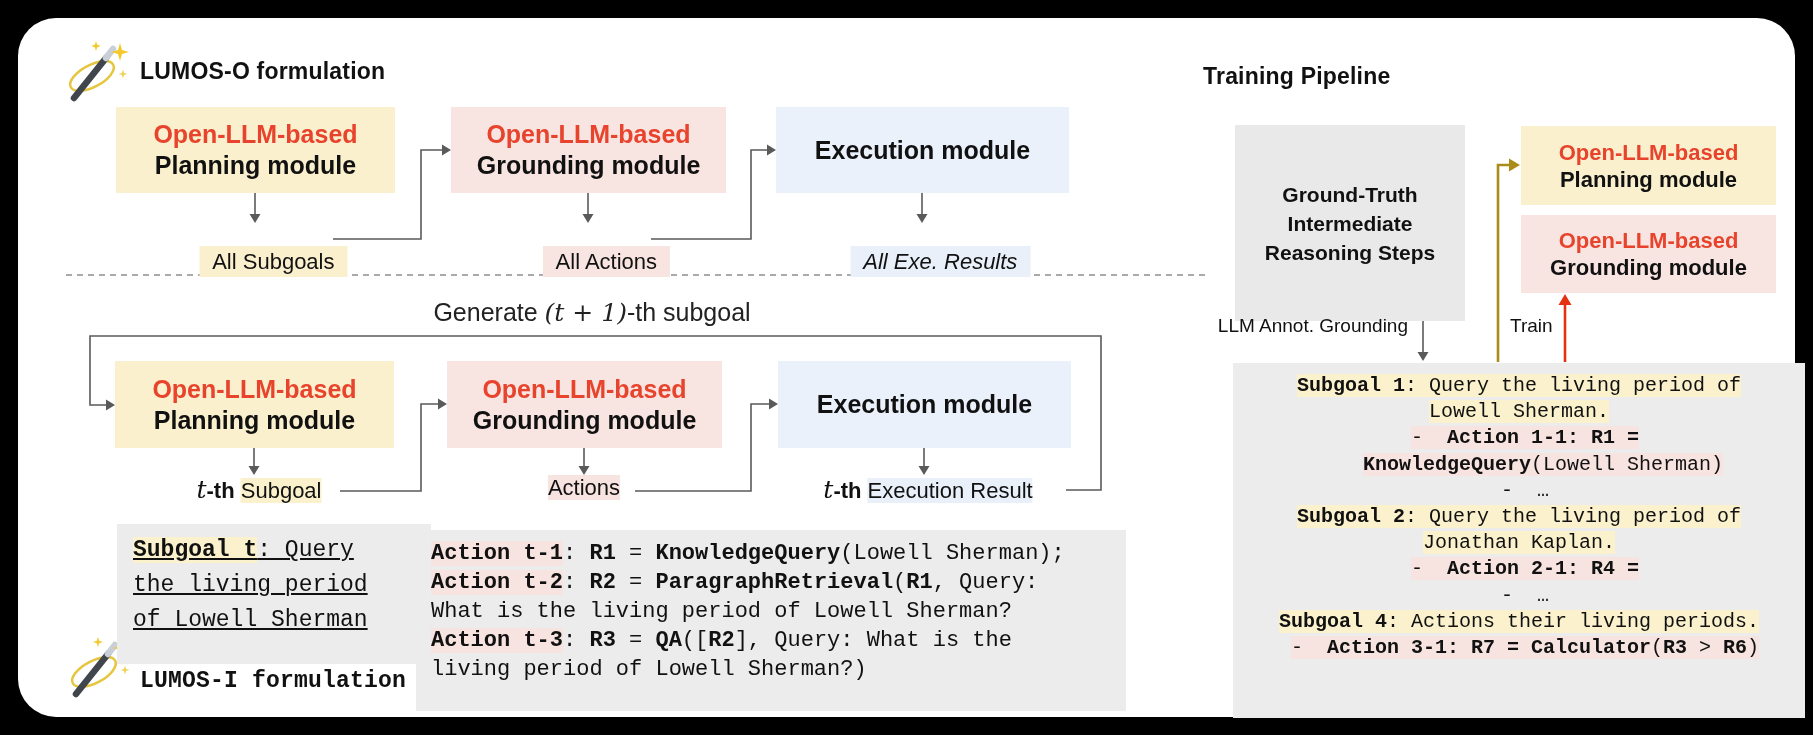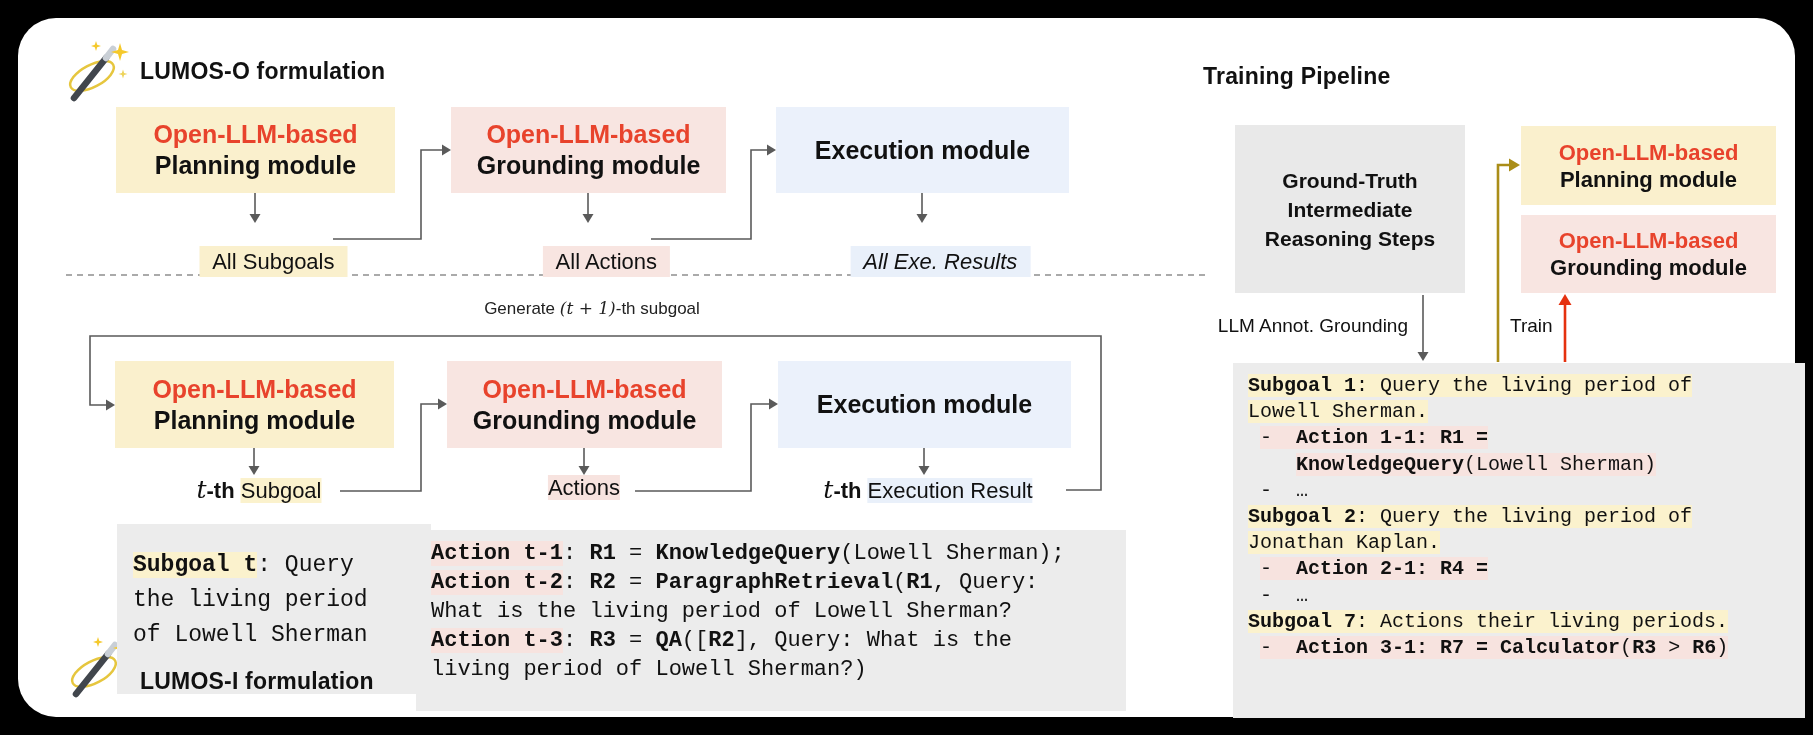--- a/index.html
+++ b/index.html
@@ -26,31 +26,31 @@
   .gt-line { font-size:21px; line-height:29px; font-weight:bold; }
 
   
   .olabel { position:absolute; transform:translateX(-50%); font-size:22px; white-space:pre; }
   .hl { padding:3px 13px; }
   .hl-y { background:#faf0cd; }
   .hl-p { background:#f8e5e1; }
   .hl-b { background:#e9f0fa; }
   .olabel .sg-it { font-size:25px; }
 
-  .gen-label { position:absolute; transform:translateX(-50%); font-size:17px; white-space:pre; color:#222; }
+  .gen-label { position:absolute; transform:translateX(-50%); font-size:25px; white-space:pre; color:#222; }
 
   
   .codebox { position:absolute; background:#ececec; font-family:"Liberation Mono", monospace; color:#111; }
   .cline { white-space:pre; }
-  #subgoal-box { padding:24px 16px; font-size:23px; }
+  #subgoal-box { padding:9px 16px; font-size:23px;text-decoration:underline; }
   #subgoal-box .cline { line-height:35px; }
   #action-box { padding:9px 15px; font-size:22px; }
   #action-box .cline { line-height:29px; }
   #ann-box { padding:10px 15px; font-size:20px; }
-  #ann-box .cline { line-height:26.2px; }
+  #ann-box .cline { line-height:26.2px;text-align:center; }
 
   
   .sg-b { font-weight:bold; }
   .sg-hy { background:#fbf2cd; }
   .sg-hp { background:#f7e3df; }
   .sg-hb { background:#e9f0fa; }
   .sg-it { font-family:"DejaVu Serif", serif; font-style:italic; }
 
   .small-label { position:absolute; font-size:19px; color:#111; }
 </style>
@@ -167,25 +167,25 @@
     </div>
 
     <div class="codebox" id="action-box" style="left:398px; top:512px; width:680px; height:163px;">
       <div class="cline"><span class="sg-b sg-hp">Action t-1</span><span>: </span><span class="sg-b">R1</span><span> = </span><span class="sg-b">KnowledgeQuery</span><span>(Lowell Sherman);</span></div>
       <div class="cline"><span class="sg-b sg-hp">Action t-2</span><span>: </span><span class="sg-b">R2</span><span> = </span><span class="sg-b">ParagraphRetrieval</span><span>(</span><span class="sg-b">R1</span><span>, Query:</span></div>
       <div class="cline"><span>What is the living period of Lowell Sherman?</span></div>
       <div class="cline"><span class="sg-b sg-hp">Action t-3</span><span>: </span><span class="sg-b">R3</span><span> = </span><span class="sg-b">QA</span><span>([</span><span class="sg-b">R2</span><span>], Query: What is the</span></div>
       <div class="cline"><span>living period of Lowell Sherman?)</span></div>
     </div>
 
-    <div class="sec-title" style="left:122px; top:650px;">LUMOS-I formulation</div>
+    <div class="sec-title" style="left:122px; top:650px;font-family:Liberation Mono, monospace;">LUMOS-I formulation</div>
 
     <div class="sec-title" style="left:1185px; top:45px;">Training Pipeline</div>
 
-    <div class="mbox bg-g" style="left:1217px; top:107px; width:230px; height:168px;">
+    <div class="mbox bg-g" style="left:1217px; top:107px; width:230px; height:196px;">
       <div class="gt-line">Ground-Truth</div>
       <div class="gt-line">Intermediate</div>
       <div class="gt-line">Reasoning Steps</div>
     </div>
 
     <div class="mbox mbox-r bg-y" style="left:1503px; top:108px; width:255px; height:79px;">
       <div class="l1">Open-LLM-based</div>
       <div class="l2">Planning module</div>
     </div>
     <div class="mbox mbox-r bg-p" style="left:1503px; top:197px; width:255px; height:78px;">
@@ -199,18 +199,18 @@
     <div class="codebox" id="ann-box" style="left:1215px; top:345px; width:542px; height:335px;">
       <div class="cline"><span class="sg-b sg-hy">Subgoal 1</span><span class="sg-hy">: Query the living period of</span></div>
       <div class="cline"><span class="sg-hy">Lowell Sherman.</span></div>
       <div class="cline"><span> </span><span class="sg-hp">-  </span><span class="sg-b sg-hp">Action 1-1: R1 =</span></div>
       <div class="cline"><span>    </span><span class="sg-b sg-hp">KnowledgeQuery</span><span class="sg-hp">(Lowell Sherman)</span></div>
       <div class="cline"><span> -  …</span></div>
       <div class="cline"><span class="sg-b sg-hy">Subgoal 2</span><span class="sg-hy">: Query the living period of</span></div>
       <div class="cline"><span class="sg-hy">Jonathan Kaplan.</span></div>
       <div class="cline"><span> </span><span class="sg-hp">-  </span><span class="sg-b sg-hp">Action 2-1: R4 =</span></div>
       <div class="cline"><span> -  …</span></div>
-      <div class="cline"><span class="sg-b sg-hy">Subgoal 7</span><span class="sg-hy">: Actions their living periods.</span></div>
+      <div class="cline"><span class="sg-b sg-hy">Subgoal 4</span><span class="sg-hy">: Actions their living periods.</span></div>
       <div class="cline"><span> </span><span class="sg-hp">-  </span><span class="sg-b sg-hp">Action 3-1: R7 = </span><span class="sg-b sg-hp">Calculator</span><span class="sg-hp">(</span><span class="sg-b sg-hp">R3</span><span class="sg-hp"> &gt; </span><span class="sg-b sg-hp">R6</span><span class="sg-hp">)</span></div>
     </div>
 
   </div>
 </div>
 
 </body></html>

